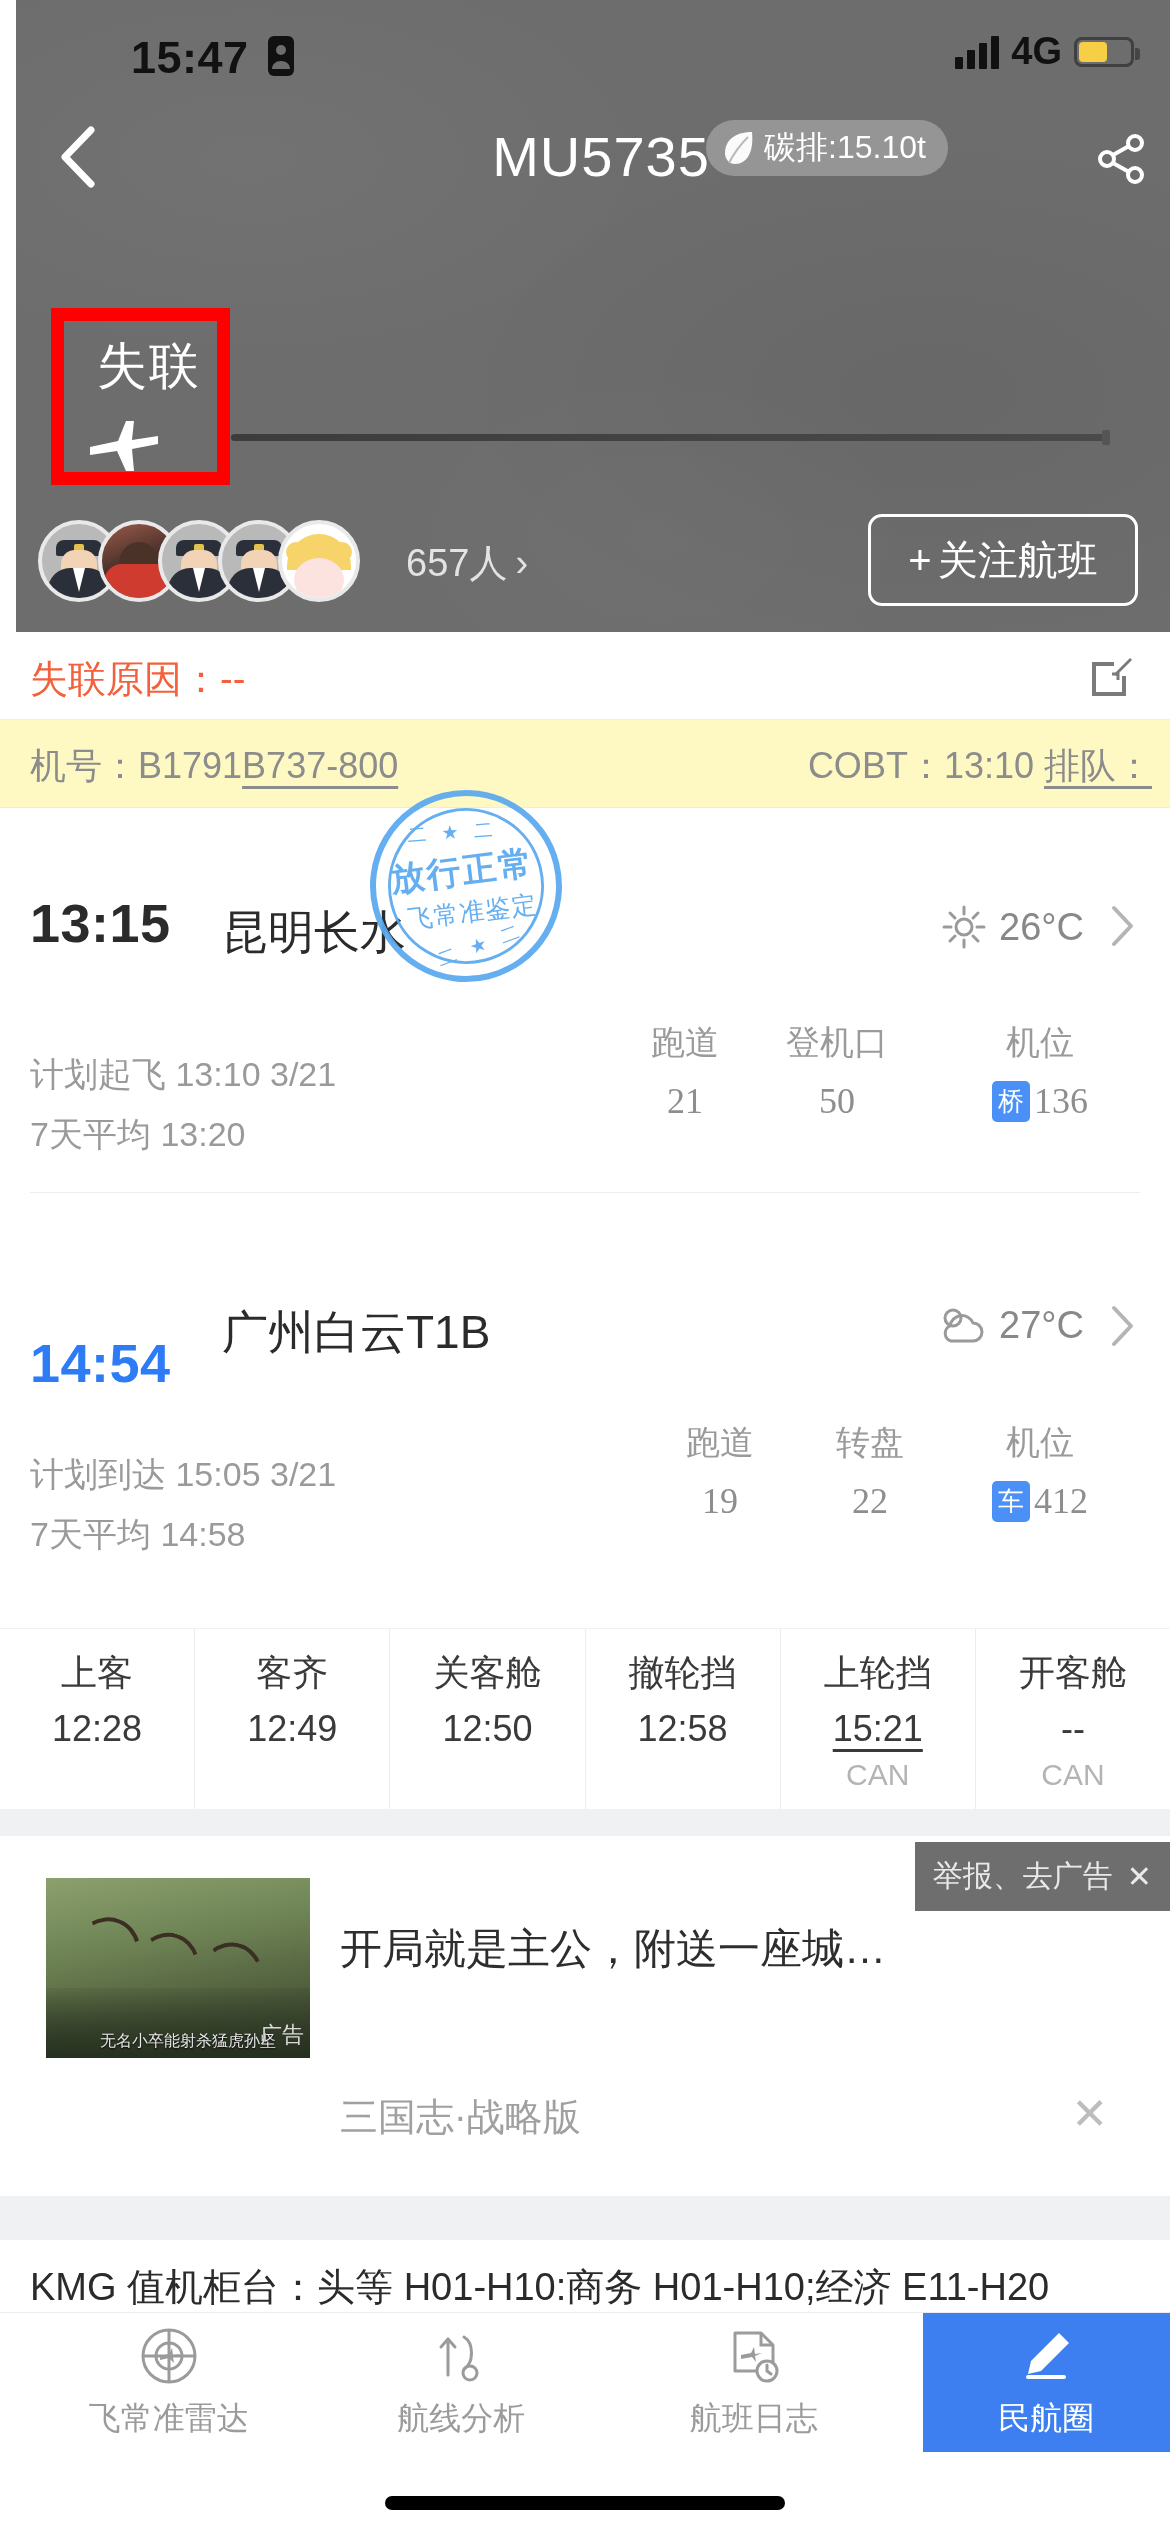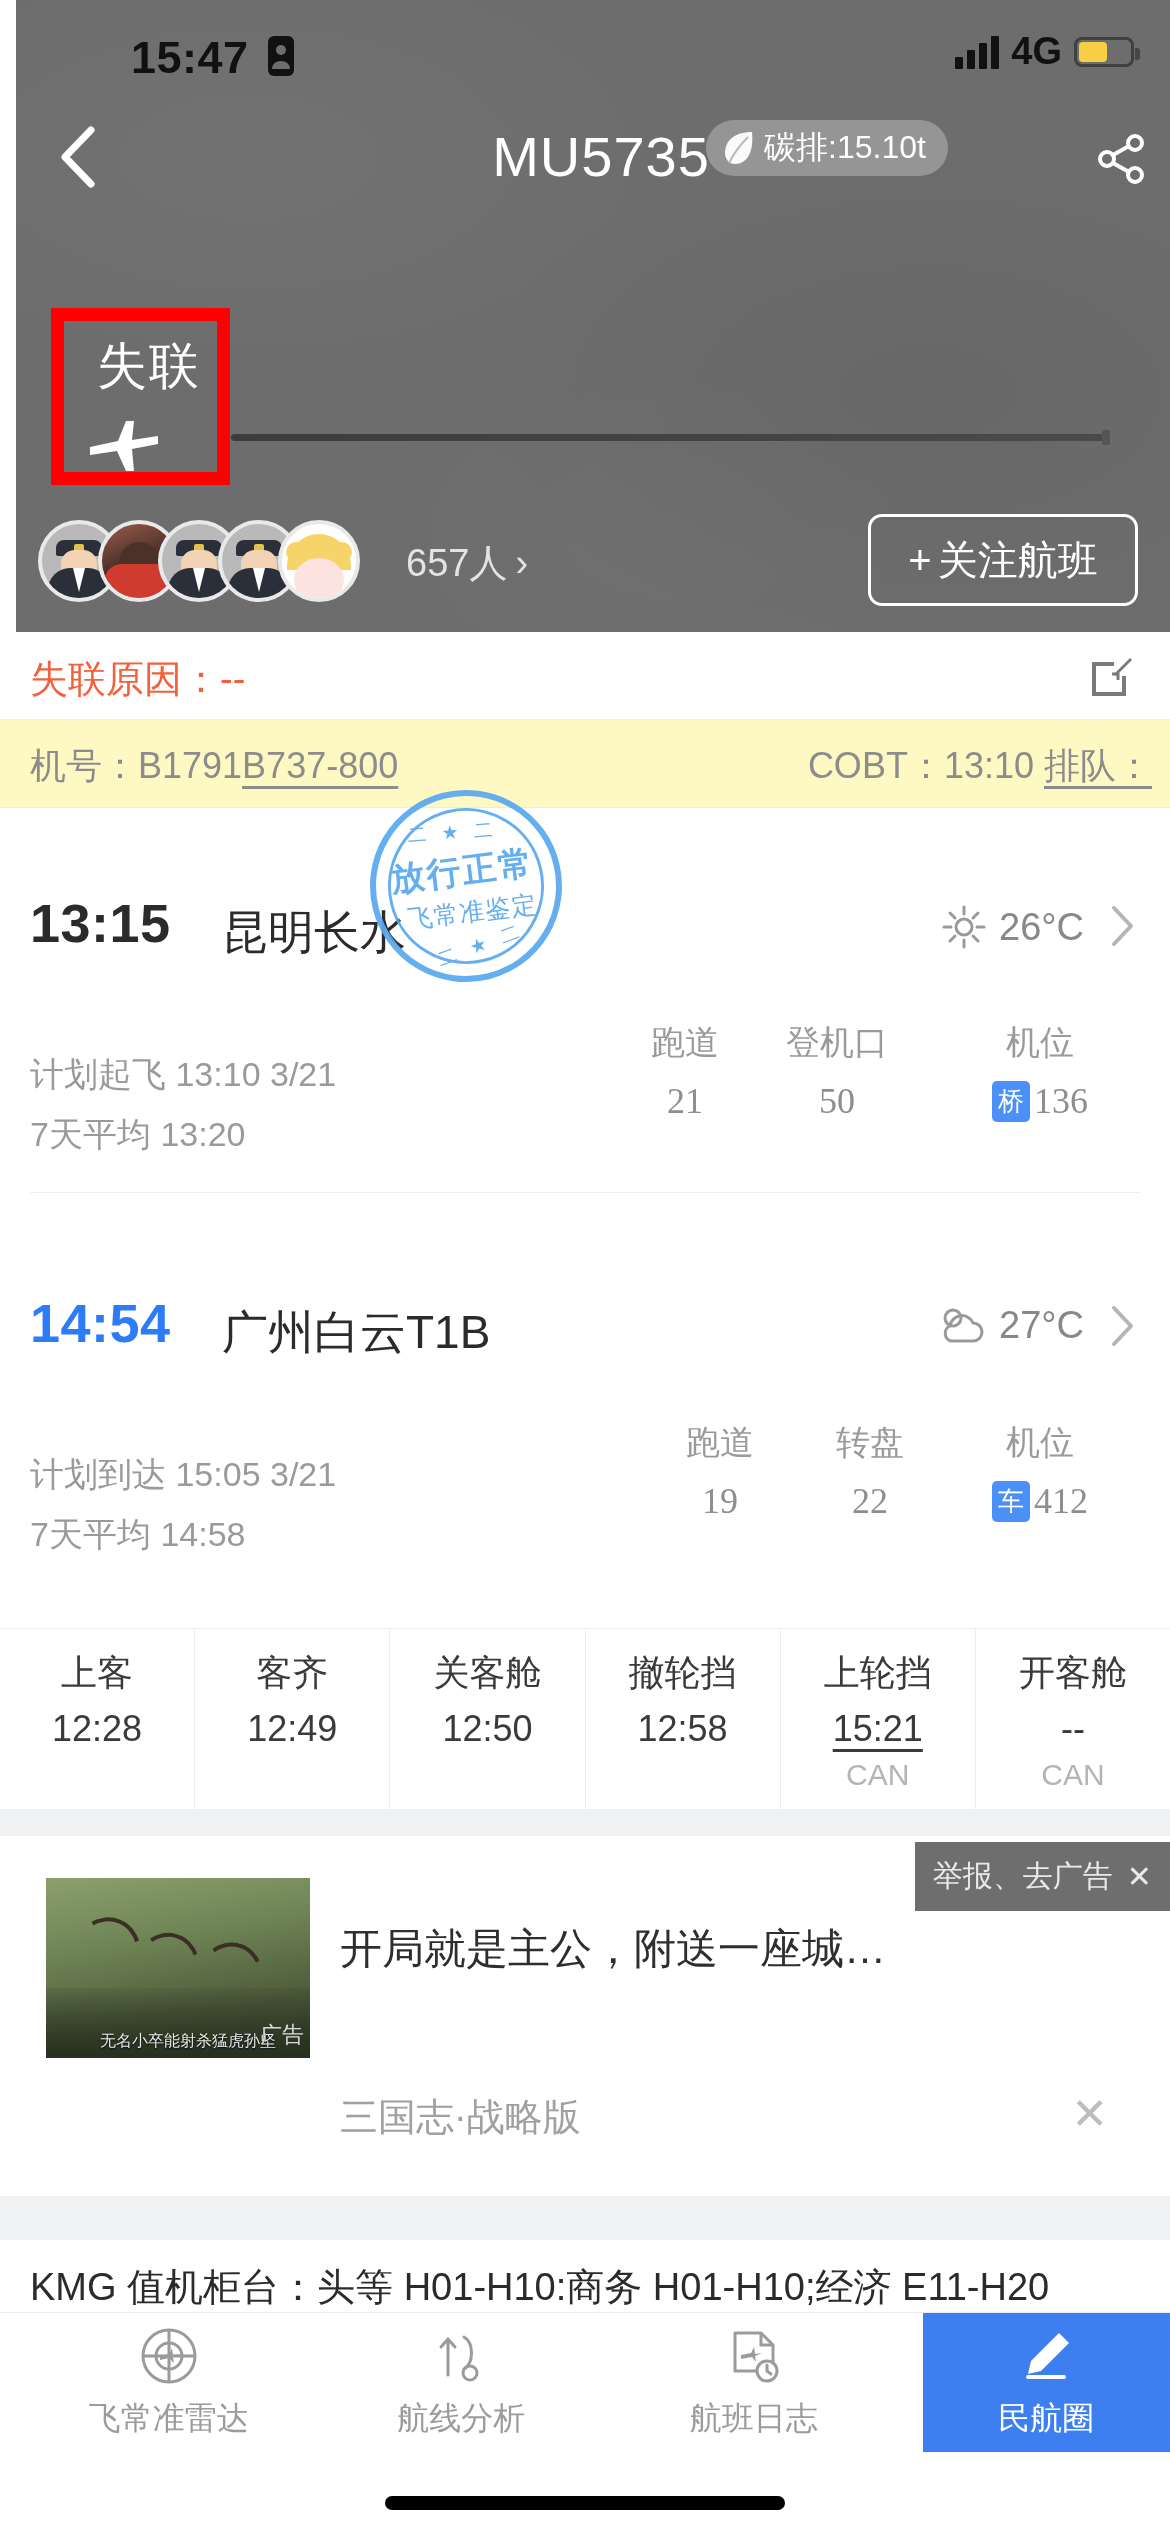--- a/index.html
+++ b/index.html
@@ -154,21 +154,21 @@
     position:absolute; left:0; right:0; text-align:center;
     font-size:19px; color:#5aa9ef; letter-spacing:5px;
   }
   .stamp-band.top{ top:22px; transform:rotate(10deg); }
   .stamp-band.bot{ bottom:16px; transform:rotate(-6deg); }
 
   
   .seg{ position:absolute; left:0; width:1170px; background:#fff; }
   .seg-time{ position:absolute; left:30px; font-size:54px; font-weight:700; letter-spacing:.5px; }
   .seg-time.dep{ color:#2b2b2b; }
-  .seg-time.arr{ color:#2e7bf6; }
+  .seg-time.arr{ color:#2e7bf6;margin-top:40px; }
   .seg-airport{ position:absolute; left:222px; font-size:46px; color:#2b2b2b; }
   .seg-weather{ position:absolute; right:86px; display:flex; align-items:center; gap:12px; font-size:38px; color:#888; }
   .seg-chev{ position:absolute; right:34px; }
 
   .sub-label{ position:absolute; left:30px; font-size:34px; color:#9a9a9a;margin-top:32px; }
   .col-hd{ position:absolute; font-size:34px; color:#9a9a9a; text-align:center; }
   .col-vl{ position:absolute; font-size:36px; color:#8e8e8e; text-align:center;font-family:Liberation Serif, serif; }
   .tagbox{ display:inline-block; background:#4a90f7; color:#fff; font-size:26px; padding:3px 6px; border-radius:5px; vertical-align:3px; margin-right:4px; }
 
   .hr{ position:absolute; left:30px; width:1110px; height:1px; background:#eeeeee; }

